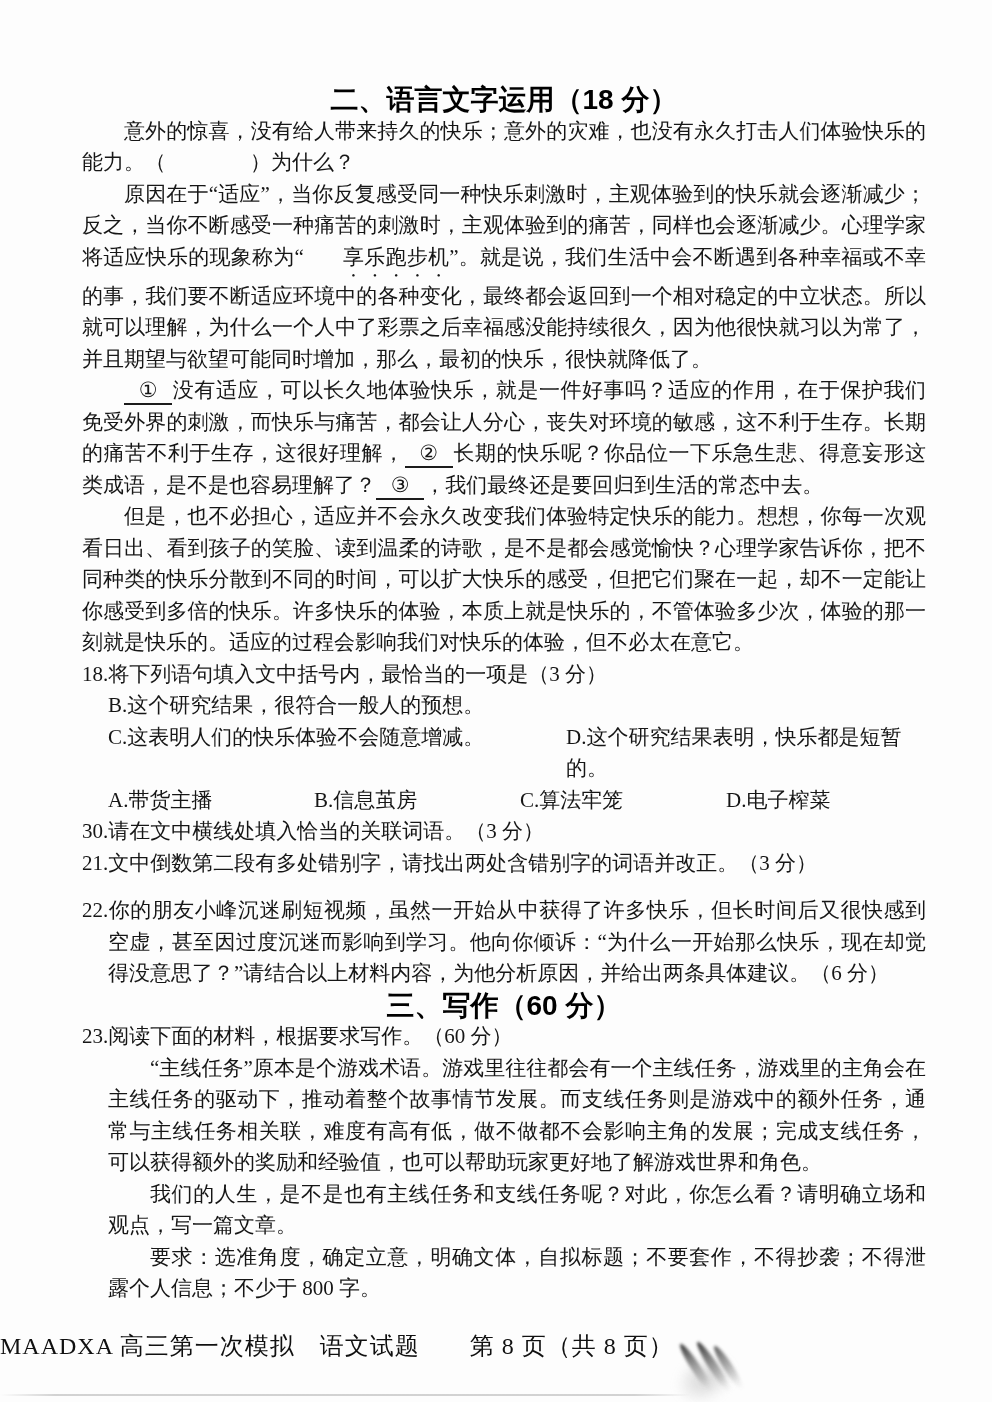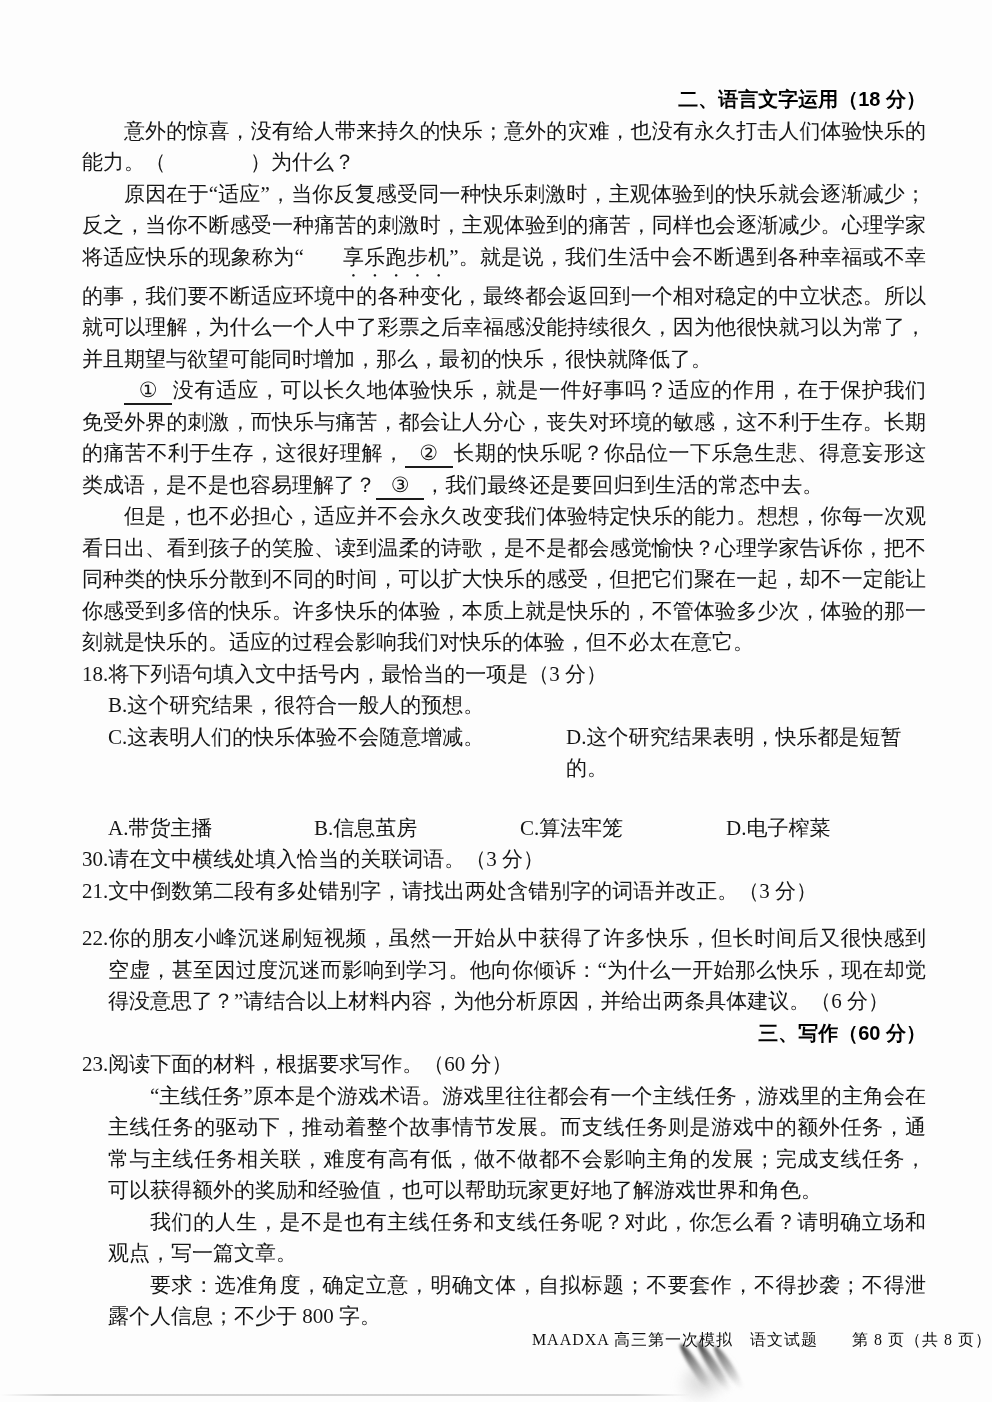--- a/index.html
+++ b/index.html
@@ -11,49 +11,49 @@
     font-family:"Liberation Serif","DejaVu Serif",serif;
     color:#161616;
   }
   .content{
     position:absolute;left:82px;top:84px;width:844px;
     font-size:21px;line-height:31.5px;
     text-align:justify;
   }
   .sec-heading{
     font-family:"Liberation Sans","DejaVu Sans",sans-serif;
-    font-weight:700;font-size:20px;color:#000;
-    text-align:right;
+    font-weight:700;font-size:28px;color:#000;
+    text-align:center;
   }
   .indent1{text-indent:2em;}
   .para{text-indent:2em;}
   .stem{text-align:left;}
   .hang{padding-left:26px;text-indent:-26px;text-align:justify;margin-top:16px;}
   .optrow{display:flex;padding-left:26px;text-align:left;}
   .optrow .opt-left{width:458px;flex:none;}
   .optrow .opt-right{flex:1;}
   .optrow4{display:flex;padding-left:26px;text-align:left;}
-  .optrow4 .opt4{width:206px;flex:none;margin-top:28px;}
+  .optrow4 .opt4{width:206px;flex:none;}
   .optrow4 .opt4:last-child{width:auto;}
   .material{margin-left:26px;}
   .blank{
     display:inline-block;min-width:2.3em;text-align:center;
     border-bottom:2px solid #1c1c1c;text-indent:0;line-height:1.1;
     padding-bottom:1px;
   }
   .emdot{
     -webkit-text-emphasis:filled dot #161616;
     text-emphasis:filled dot #161616;
     -webkit-text-emphasis-position:under right;
     text-emphasis-position:under right;
     margin-left:39px;
   }
   .footer{
     position:absolute;left:0;top:1330px;width:100%;
-    text-align:right;font-size:16px;letter-spacing:1px;color:#101010;
+    text-align:left;font-size:24px;letter-spacing:1px;color:#101010;
   }
   
   .scanline{
     position:absolute;left:0;top:1394px;width:690px;height:2px;
     background:linear-gradient(to right,rgba(190,190,190,0),rgba(175,175,175,.55) 8%,rgba(175,175,175,.55) 92%,rgba(190,190,190,0));
   }
   .smudge{position:absolute;left:660px;top:1342px;width:110px;height:62px;pointer-events:none;}
   .smudge .haze{
     position:absolute;left:14px;top:14px;width:62px;height:46px;
     background:radial-gradient(closest-side,rgba(140,140,140,.38),rgba(160,160,160,.18) 60%,transparent);

